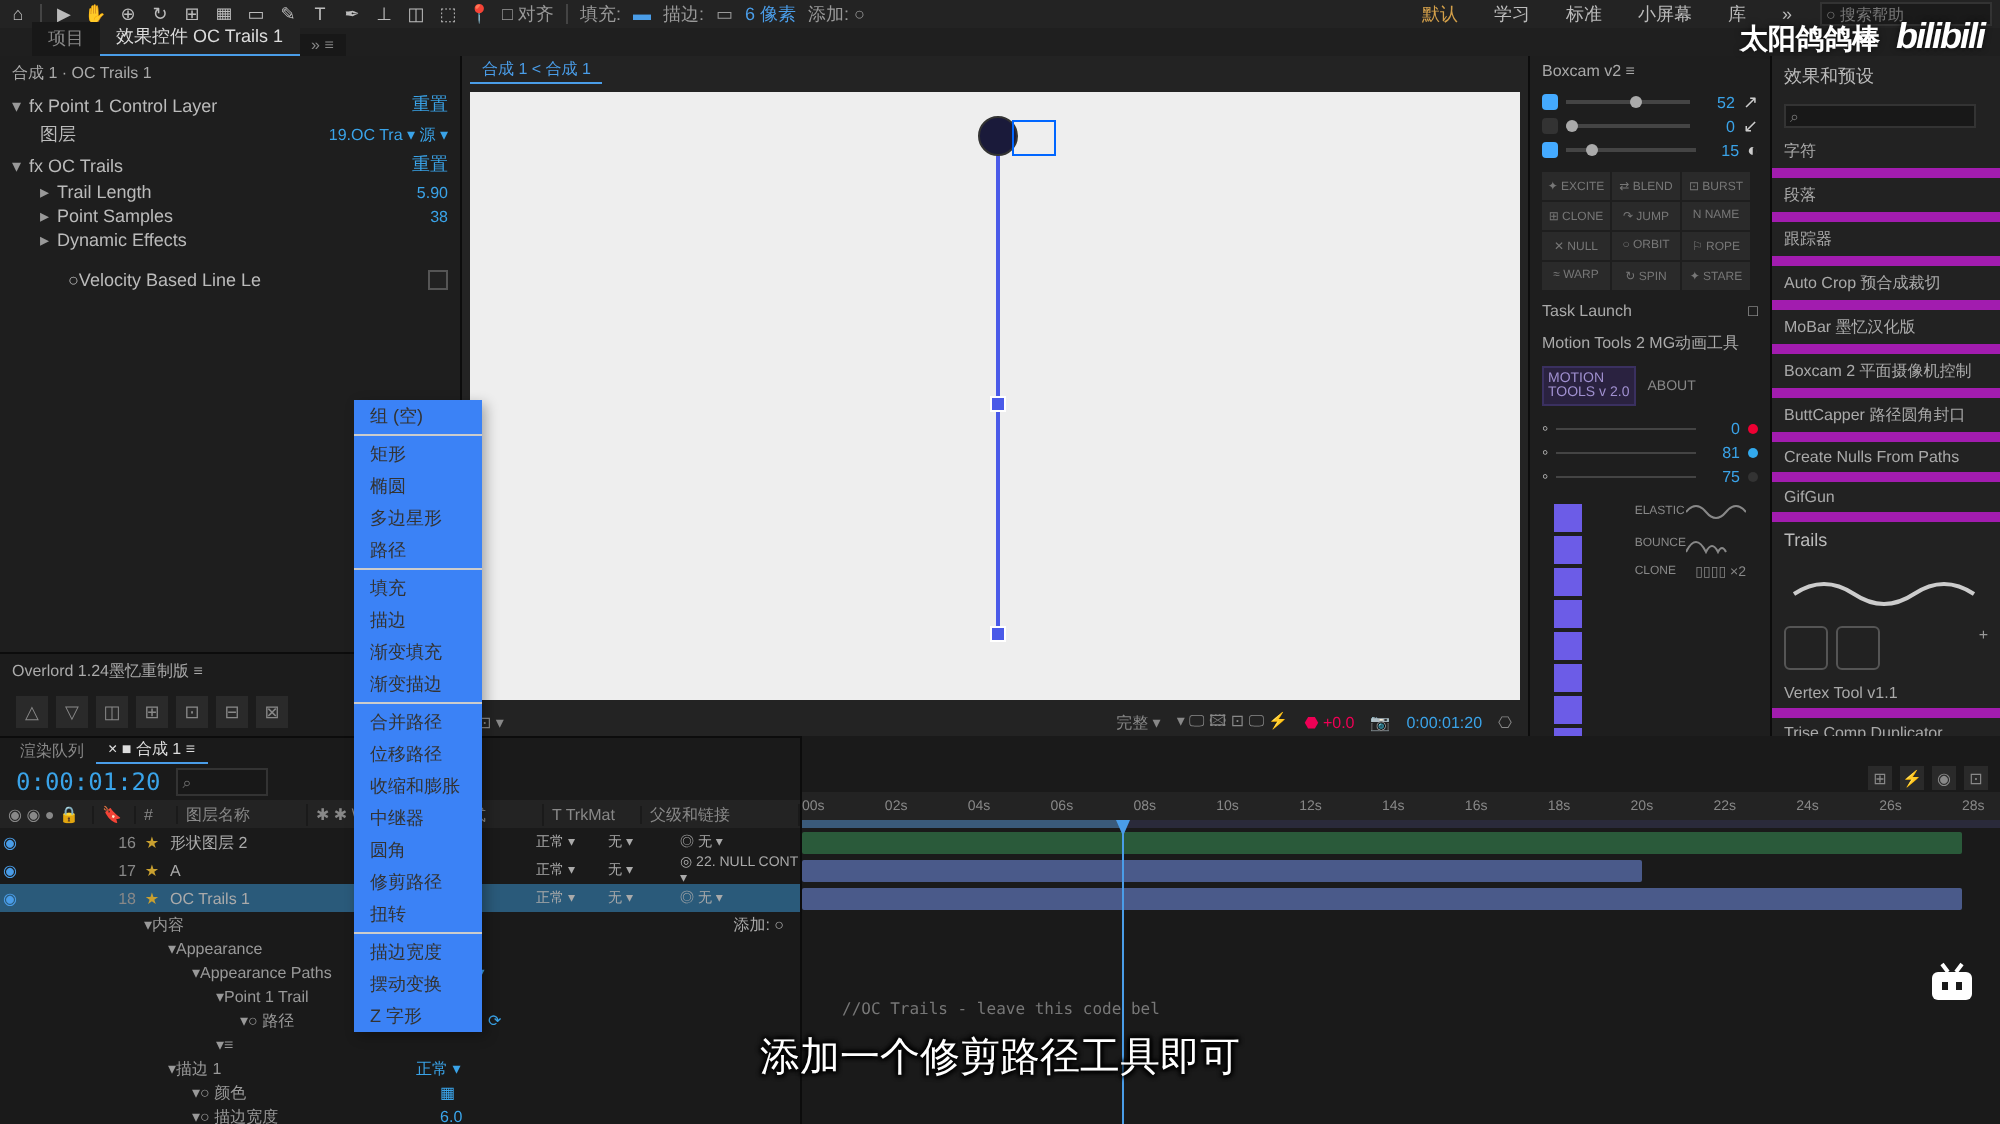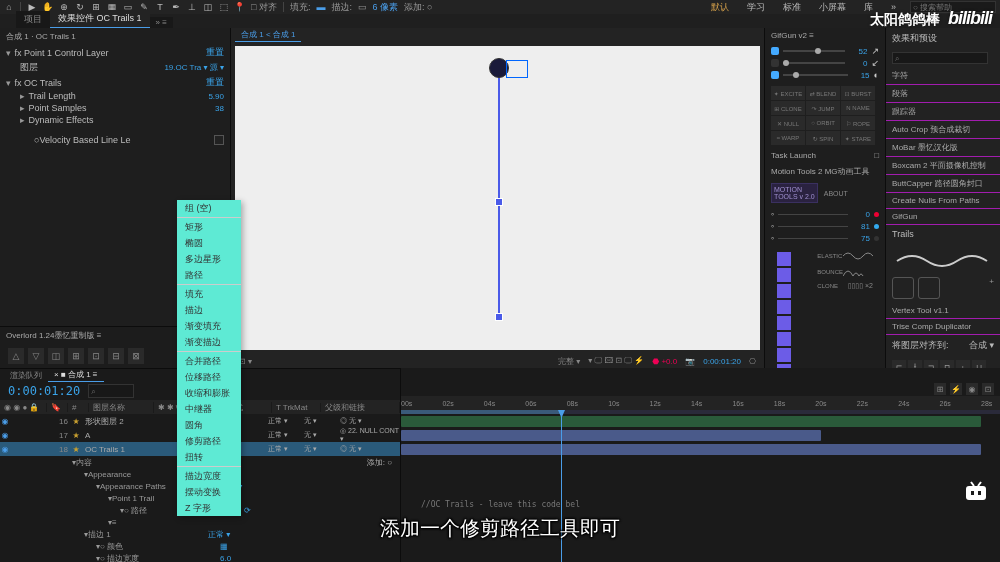--- a/index.html
+++ b/index.html
@@ -25,21 +25,21 @@
 .lp-checkbox{width:8px;height:8px;border:1px solid #555;background:#222}
 .viewer{flex:1;background:#232323;display:flex;flex-direction:column}
 .viewer-tabs{height:14px;display:flex;align-items:flex-end;gap:0;padding:0 4px;font-size:9px}
 .viewer-canvas{flex:1;position:relative;background:#eee;margin:4px}
 .viewer-layer-tabs{height:14px;display:flex;align-items:center;padding:0 4px;font-size:8px;color:#888;gap:8px}
 .vtab{padding:1px 6px;color:#888}
 .vtab.active{color:#4a9de8;border-bottom:1px solid #4a9de8}
 .right-panel{width:120px;background:#1e1e1e;border-left:1px solid #0c0c0c;display:flex;flex-direction:column}
 .far-right{width:114px;background:#222;border-left:1px solid #0c0c0c;font-size:8px;color:#999}
 .fr-head{padding:4px 6px;color:#bbb;font-size:9px}
-.fr-item{padding:3px 6px;color:#aaa;border-bottom:1px solid #a21caf}
+.fr-item{padding:3px 6px;color:#aaa;border-bottom:5px solid #a21caf}
 .fr-search{width:90px;height:10px;background:#181818;border:1px solid #333;font-size:8px;color:#888;margin:3px 6px;padding:0 2px}
 .rp-head{padding:3px 6px;font-size:8px;color:#aaa}
 .rp-sliders{padding:2px 6px}
 .rp-slider-row{display:flex;align-items:center;gap:4px;height:12px}
 .rp-slider{flex:1;height:2px;background:#444;position:relative}
 .rp-knob{position:absolute;width:6px;height:6px;background:#aaa;border-radius:50%;top:-2px}
 .rp-val{width:18px;font-size:8px;color:#3aa3e8;text-align:right}
 .rp-toggle{width:8px;height:8px;background:#4af;border-radius:2px}
 .rp-btn-grid{display:flex;flex-wrap:wrap;gap:1px;padding:3px 6px}
 .rp-btn{width:34px;height:14px;background:#2a2a2a;display:flex;align-items:center;justify-content:center;font-size:6px;color:#777}
@@ -83,21 +83,21 @@
 .b-timeline{flex:1;background:#1a1a1a;display:flex;flex-direction:column;position:relative}
 .bt-ruler{height:14px;background:#232323;display:flex;align-items:center;font-size:7px;color:#888;position:relative;padding-left:6px}
 .bt-tick{position:absolute;font-size:7px;color:#888}
 .bt-wa{height:4px;background:#2a2a3a;position:relative}
 .bt-wa-bar{position:absolute;height:4px;background:#3a5a7a}
 .bt-rows{flex:1;position:relative}
 .bt-bar{position:absolute;height:11px;border-radius:1px}
 .bt-playhead{position:absolute;top:0;bottom:0;width:1px;background:#4a9de8}
 .bt-playhead::before{content:"";position:absolute;top:-4px;left:-3px;width:7px;height:8px;background:#4a9de8;clip-path:polygon(0 0,100% 0,50% 100%)}
 .bt-code{position:absolute;left:20px;top:86px;font-size:8px;font-family:monospace;color:#777}
-.context-menu{position:absolute;left:177px;top:200px;width:64px;background:#5eead4;color:#333;font-size:9px;box-shadow:2px 2px 6px rgba(0,0,0,.3);z-index:100}
+.context-menu{position:absolute;left:177px;top:200px;width:64px;background:#3b82f6;color:#333;font-size:9px;box-shadow:2px 2px 6px rgba(0,0,0,.3);z-index:100}
 .cm-item{padding:2px 8px;line-height:12px;white-space:nowrap}
 .cm-sep{height:1px;background:#ccc;margin:1px 0}
 .subtitle{position:absolute;left:0;right:0;bottom:20px;text-align:center;font-size:20px;color:#fff;font-weight:500;text-shadow:1px 1px 2px #000,-1px -1px 2px #000,1px -1px 2px #000,-1px 1px 2px #000;z-index:200;pointer-events:none}
 .watermark{position:absolute;top:8px;right:8px;z-index:200;display:flex;align-items:flex-end;gap:8px;pointer-events:none}
 .wm-text{font-size:14px;color:#fff;font-weight:600;text-shadow:0 0 3px rgba(0,0,0,.6)}
 .wm-logo{font-size:18px;color:#fff;font-weight:900;font-style:italic;font-family:Arial;text-shadow:0 0 3px rgba(0,0,0,.6);letter-spacing:-1px}
 .vc-brick{position:absolute;right:12px;bottom:60px;width:24px;height:22px;z-index:200}
 .trail-img{position:absolute;left:50%;top:12px;transform:translateX(-50%)}
 .circle-node{width:18px;height:18px;background:#1a1a3a;border:1px solid #333;border-radius:50%;position:absolute;left:-9px;top:0}
 .trail-line{width:2px;height:245px;background:#4a5ae8;position:absolute;left:0;top:12px}
@@ -220,21 +220,21 @@
       <span class="vc-item">完整 ▾</span>
       <span class="vc-item">▾ 🖵 🖾 ⊡ 🖵 ⚡</span>
       <span class="vc-item" style="color:#e05">⬣ +0.0</span>
       <span class="vc-item">📷</span>
       <span class="vc-item" style="color:#3aa3e8">0:00:01:20</span>
       <span class="vc-item">⎔</span>
     </div>
   </div>
 
   <div class="right-panel">
-    <div class="rp-head">GifGun v2 ≡</div>
+    <div class="rp-head">Boxcam v2 ≡</div>
     <div class="rp-sliders">
       <div class="rp-slider-row">
           <span class="rp-toggle"></span>
           <div class="rp-slider">
             <div class="rp-knob" style="left:52%"></div>
           </div>
           <span class="rp-val">52</span>
           <span>↗</span>
         </div>
       <div class="rp-slider-row">

